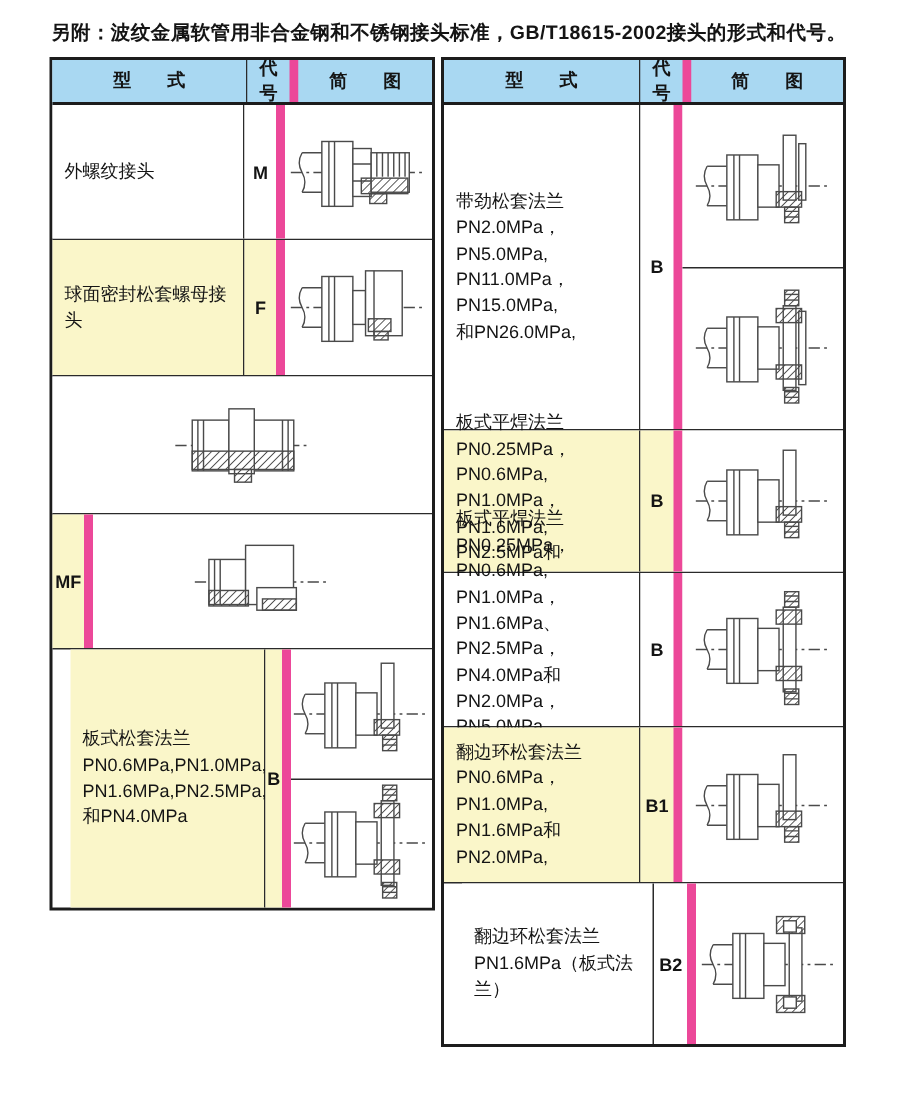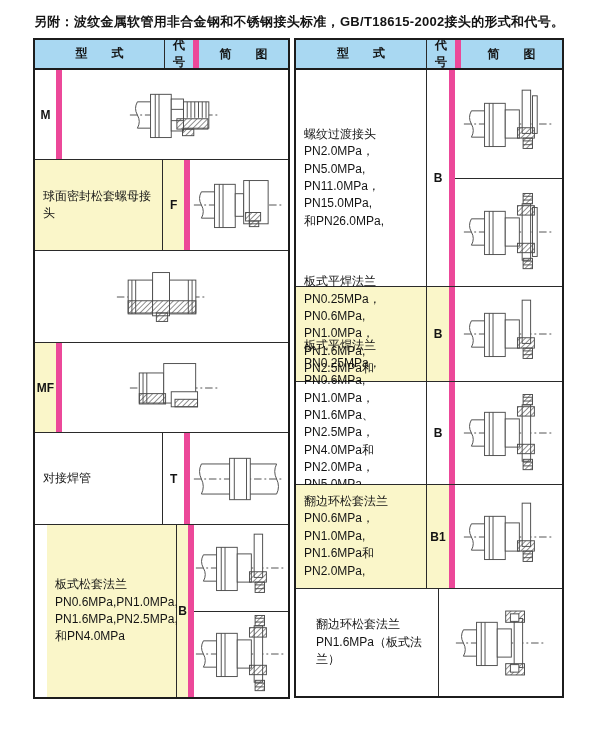--- a/index.html
+++ b/index.html
@@ -55,20 +55,21 @@
   <div class="title">另附：波纹金属软管用非合金钢和不锈钢接头标准，GB/T18615-2002接头的形式和代号。</div>
 
   <section class="tbl" id="tbl-left">
     <div class="thead">
       <div class="c ctype th">型　　式</div>
       <div class="c ccode th">代号</div>
       <div class="c cdiag th">简　　图</div>
     </div>
 
     <div class="tr lr1">
+      <div class="c ctype">外螺纹接头</div>
       <div class="c ccode">M</div>
       <div class="c cdiag">
         <svg class="dg" viewBox="0 0 100 84">
             <defs>
               <pattern id="hz1" width="4" height="4" patternUnits="userSpaceOnUse" patternTransform="rotate(45)">
                 <line x1="0" y1="0" x2="0" y2="4" stroke="#4a4a4a" stroke-width="1.3"></line>
               </pattern>
             </defs>
             <line x1="2" y1="42" x2="98" y2="42" stroke="#4a4a4a" stroke-width="1" stroke-dasharray="8 3 2 3"></line>
             <path d="M 10 28 q -4 7 0 14 q 4 7 0 14" fill="none" stroke="#4a4a4a" stroke-width="1"></path>
@@ -155,41 +156,20 @@
             <line x1="16" y1="26" x2="16" y2="58" stroke="#4a4a4a" stroke-width="1"></line>
             <line x1="20" y1="26" x2="20" y2="58" stroke="#4a4a4a" stroke-width="1"></line>
             <rect x="38" y="16" width="34" height="42" fill="#fff" stroke="#4a4a4a" stroke-width="1"></rect>
             <rect x="46" y="46" width="28" height="16" fill="#fff" stroke="#4a4a4a" stroke-width="1"></rect>
             <rect x="12" y="48" width="28" height="11" fill="url(#hz4)" stroke="#4a4a4a" stroke-width="1"></rect>
             <rect x="50" y="54" width="24" height="8" fill="url(#hz4)" stroke="#4a4a4a" stroke-width="1"></rect>
           </svg>
       </div>
     </div>
 
-    <div class="tr lr5">
-      <div class="c ctype">对接焊管</div>
-      <div class="c ccode">T</div>
-      <div class="c cdiag">
-        <svg class="dg" viewBox="0 0 100 84">
-            <defs>
-              <pattern id="hz5" width="4" height="4" patternUnits="userSpaceOnUse" patternTransform="rotate(45)">
-                <line x1="0" y1="0" x2="0" y2="4" stroke="#4a4a4a" stroke-width="1.3"></line>
-              </pattern>
-            </defs>
-            <line x1="2" y1="42" x2="98" y2="42" stroke="#4a4a4a" stroke-width="1" stroke-dasharray="8 3 2 3"></line>
-            <line x1="10" y1="26" x2="90" y2="26" stroke="#4a4a4a" stroke-width="1"></line>
-            <line x1="10" y1="58" x2="90" y2="58" stroke="#4a4a4a" stroke-width="1"></line>
-            <path d="M 10 26 q -4 8 0 16 q 4 8 0 16" fill="none" stroke="#4a4a4a" stroke-width="1"></path>
-            <path d="M 90 26 q -4 8 0 16 q 4 8 0 16" fill="none" stroke="#4a4a4a" stroke-width="1"></path>
-            <rect x="40" y="20" width="22" height="44" fill="#fff" stroke="#4a4a4a" stroke-width="1"></rect>
-            <line x1="45" y1="20" x2="45" y2="64" stroke="#4a4a4a" stroke-width="1"></line>
-            <line x1="58" y1="20" x2="58" y2="64" stroke="#4a4a4a" stroke-width="1"></line>
-          </svg>
-      </div>
-    </div>
 
     <div class="tr lr6">
       <div class="c ctype hl">板式松套法兰
 PN0.6MPa,PN1.0MPa,
 PN1.6MPa,PN2.5MPa,
 和PN4.0MPa</div>
       <div class="c ccode hl">B</div>
       <div class="c cdiag split">
         <div class="sub">
           <svg class="dg" viewBox="0 0 100 84">
@@ -244,21 +224,21 @@
   </section>
 
   <section class="tbl" id="tbl-right">
     <div class="thead">
       <div class="c ctype th">型　　式</div>
       <div class="c ccode th">代号</div>
       <div class="c cdiag th">简　　图</div>
     </div>
 
     <div class="tr rr1">
-      <div class="c ctype">螺纹过渡接头
+      <div class="c ctype">带劲松套法兰
 PN2.0MPa，PN5.0MPa,
 PN11.0MPa，PN15.0MPa,
 和PN26.0MPa,</div>
       <div class="c ccode">B</div>
       <div class="c cdiag split">
         <div class="sub">
           <svg class="dg" viewBox="0 0 100 84">
               <defs>
                 <pattern id="hz8" width="4" height="4" patternUnits="userSpaceOnUse" patternTransform="rotate(45)">
                   <line x1="0" y1="0" x2="0" y2="4" stroke="#4a4a4a" stroke-width="1.3"></line>
@@ -401,20 +381,21 @@
             <rect x="65" y="57" width="10" height="11" fill="url(#hz12)" stroke="#4a4a4a" stroke-width="1"></rect>
             <line x1="65" y1="60" x2="75" y2="60" stroke="#4a4a4a" stroke-width="1"></line>
             <line x1="65" y1="64" x2="75" y2="64" stroke="#4a4a4a" stroke-width="1"></line>
           </svg>
       </div>
     </div>
 
     <div class="tr rr5">
       <div class="c ctype">翻边环松套法兰
 PN1.6MPa（板式法兰）</div>
+      <div class="c ccode">B2</div>
       <div class="c cdiag">
         <svg class="dg" viewBox="0 0 100 84">
             <defs>
               <pattern id="hz13" width="4" height="4" patternUnits="userSpaceOnUse" patternTransform="rotate(45)">
                 <line x1="0" y1="0" x2="0" y2="4" stroke="#4a4a4a" stroke-width="1.3"></line>
               </pattern>
             </defs>
             <line x1="2" y1="42" x2="98" y2="42" stroke="#4a4a4a" stroke-width="1" stroke-dasharray="8 3 2 3"></line>
             <path d="M 10 28 q -4 7 0 14 q 4 7 0 14" fill="none" stroke="#4a4a4a" stroke-width="1"></path>
             <line x1="10" y1="28" x2="24" y2="28" stroke="#4a4a4a" stroke-width="1"></line>

